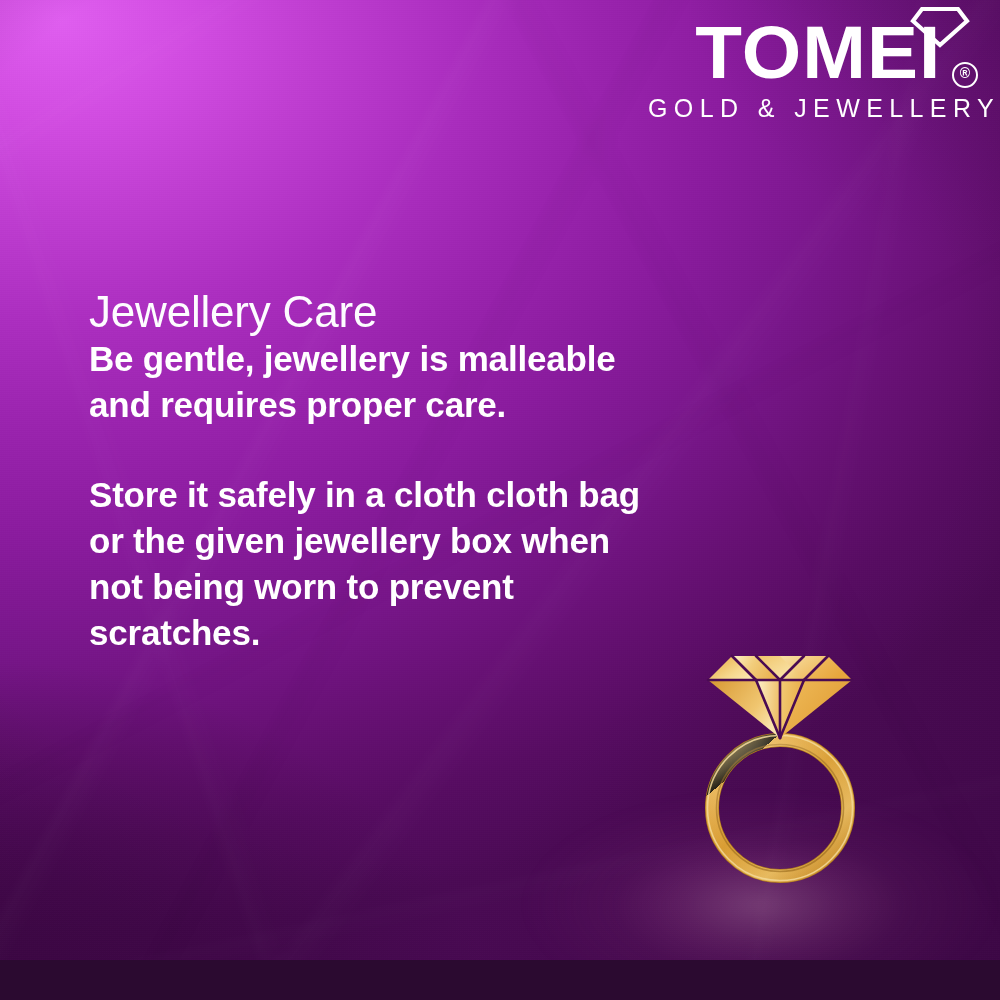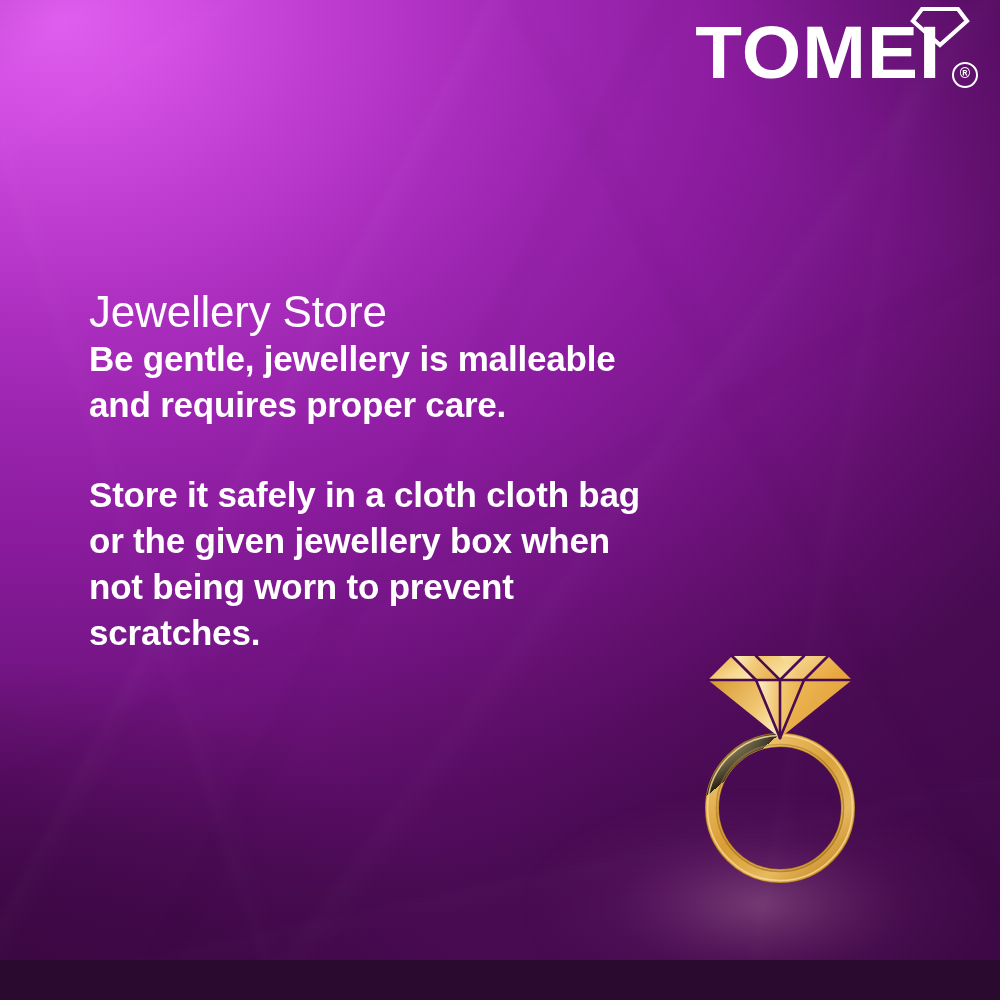--- a/index.html
+++ b/index.html
@@ -208,24 +208,25 @@
   <div class="bg-grain"></div>
 
   <div class="logo">
     <div class="logo-row">
       <span class="logo-wordmark">TOMEI</span>
       <svg class="logo-diamond" viewBox="0 0 60 42" aria-hidden="true">
         <path d="M12 3 H48 L57 15 L30 39 L3 15 Z" fill="none" stroke="#ffffff" stroke-width="4.2" stroke-linejoin="miter"></path>
       </svg>
       <span class="logo-reg">®</span>
     </div>
+    <span class="logo-tagline">GOLD &amp; JEWELLERY</span>
   </div>
 
   <div class="copy">
-    <h1 class="headline">Jewellery Store</h1>
+    <h1 class="headline">Jewellery Care</h1>
     <p class="para para-1">Be gentle, jewellery is malleable and requires proper care.</p>
     <p class="para para-2">Store it safely in a cloth cloth bag or the given jewellery box when not being worn to prevent scratches.</p>
   </div>
 
   <svg class="ring-art" viewBox="0 0 190 260" aria-hidden="true">
     <defs>
       <linearGradient id="gCrownL" x1="0" y1="0" x2="1" y2="0.5">
         <stop offset="0%" stop-color="#e6a63c"></stop>
         <stop offset="55%" stop-color="#f6d78c"></stop>
         <stop offset="100%" stop-color="#fdf0c2"></stop>

